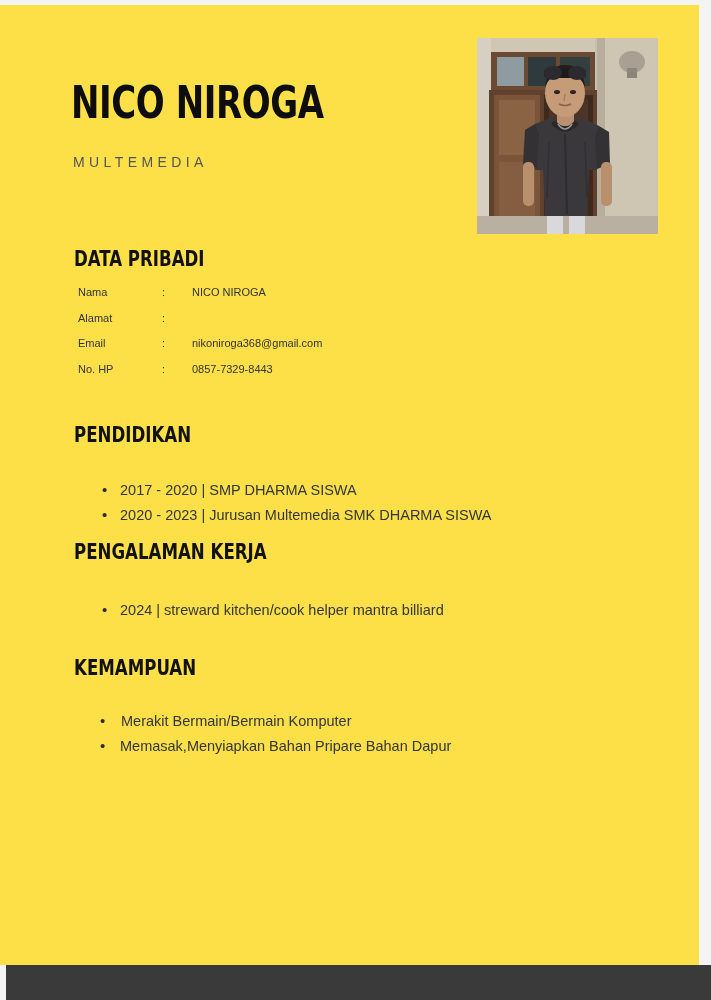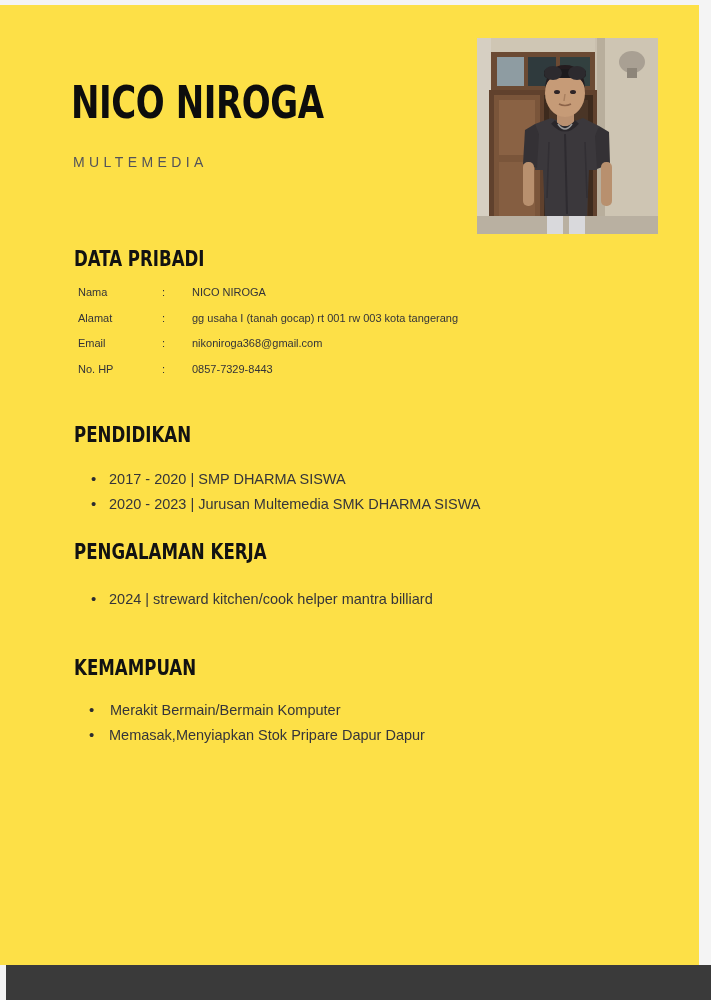--- a/index.html
+++ b/index.html
@@ -125,21 +125,21 @@
   .data-value {
     position: absolute;
     left: 114px;
     top: 0;
     white-space: nowrap;
   }
 
   
   .bullets {
     position: absolute;
-    margin: 5px;
+    margin: 16px;
     padding: 0;
     list-style: none;
   }
   .bullets li {
     position: relative;
     padding-left: 20px;
     font-size: 14.5px;
     color: #35353a;
     white-space: nowrap;
   }
@@ -253,21 +253,20 @@
 
     <div class="data-table">
       <div class="data-row">
         <span class="data-label">Nama</span>
         <span class="data-colon">:</span>
         <span class="data-value">NICO NIROGA</span>
       </div>
       <div class="data-row">
         <span class="data-label">Alamat</span>
         <span class="data-colon">:</span>
-        <span class="data-value">gg usaha I (tanah gocap) rt 001 rw 003 kota tangerang</span>
       </div>
       <div class="data-row">
         <span class="data-label">Email</span>
         <span class="data-colon">:</span>
         <span class="data-value">nikoniroga368@gmail.com</span>
       </div>
       <div class="data-row">
         <span class="data-label">No. HP</span>
         <span class="data-colon">:</span>
         <span class="data-value">0857-7329-8443</span>
@@ -284,20 +283,20 @@
     <div class="section-title" style="left:74px; top:535px;">PENGALAMAN KERJA</div>
 
     <ul class="bullets" id="list-pengalaman">
       <li>2024 | streward kitchen/cook helper mantra billiard</li>
     </ul>
 
     <div class="section-title" style="left:74px; top:651px;">KEMAMPUAN</div>
 
     <ul class="bullets" id="list-kemampuan">
       <li>Merakit Bermain/Bermain Komputer</li>
-      <li>Memasak,Menyiapkan Stok Pripare Dapur Dapur</li>
+      <li>Memasak,Menyiapkan Bahan Pripare Bahan Dapur</li>
     </ul>
 
   </div>
 
   <div class="bottom-bar"></div>
 
 </div>
 
 </body></html>

